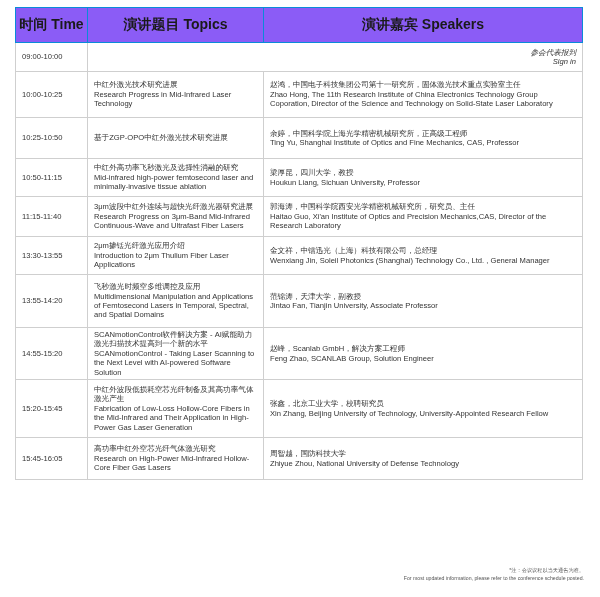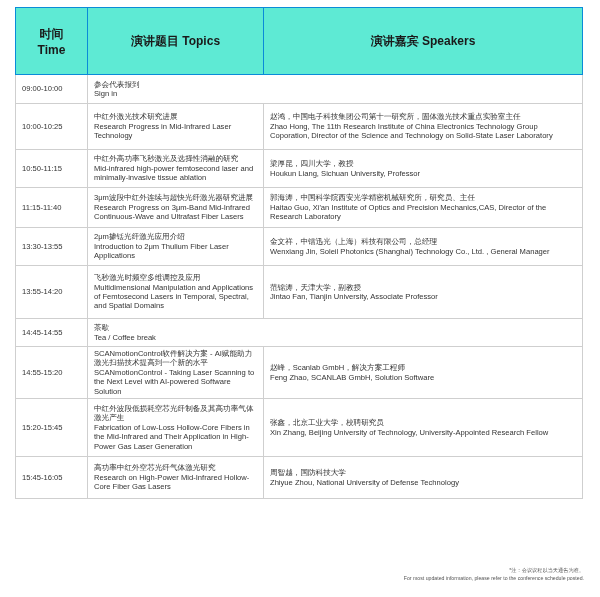--- a/index.html
+++ b/index.html
@@ -1,25 +1,25 @@
 <!DOCTYPE html>
 <html><head>
 <meta charset="utf-8">
 <style>
   html, body { margin: 0; padding: 0; background: #ffffff; }
   body { width: 600px; height: 597px; position: relative; overflow: hidden;
          font-family: "Liberation Sans", "DejaVu Sans", sans-serif; color: #333; }
   table.schedule { position: absolute; left: 15px; top: 7px; width: 567px;
          border-collapse: collapse; table-layout: fixed; }
-  table.schedule th { background: #5eead4; color: #1a1a1a; font-weight: bold;
-         font-size: 12px; height: 34px; padding: 16px; text-align: center; border: 1px solid #0a8bd8; }
+  table.schedule th { background: #8b5cf6; color: #1a1a1a; font-weight: bold;
+         font-size: 14px; height: 34px; padding: 0; text-align: center; border: 1px solid #0a8bd8; }
   table.schedule td { border: 1px solid #cfcfcf; font-size: 7.6px; line-height: 9.4px;
          padding: 2px 6px; vertical-align: middle; color: #333; }
   td.time { font-size: 8.4px; padding: 0; }
-  td.merged { text-align: left; }
+  td.merged { text-align: right; font-style: italic; }
   .line { display: block; }
   .footnote { position: absolute; right: 16px; top: 566px; text-align: right;
          font-size: 5.2px; line-height: 8px; color: #555; }
 </style>
 </head>
 <body>
 
 <table class="schedule">
   <colgroup>
     <col style="width:72px">
@@ -43,20 +43,30 @@
     </tr>
     <tr style="height:46px">
       <td class="time">10:00-10:25</td>
       <td>
         <span class="line">中红外激光技术研究进展</span>
         <span class="line">Research Progress in Mid-Infrared Laser Technology</span>
       </td>
       <td>
         <span class="line">赵鸿，中国电子科技集团公司第十一研究所，固体激光技术重点实验室主任</span>
         <span class="line">Zhao Hong, The 11th Research Institute of China Electronics Technology Group Coporation, Director of the Science and Technology on Solid-State Laser Laboratory</span>
+      </td>
+    </tr>
+    <tr style="height:41px">
+      <td class="time">10:25-10:50</td>
+      <td>
+        <span class="line">基于ZGP-OPO中红外激光技术研究进展</span>
+      </td>
+      <td>
+        <span class="line">余婷，中国科学院上海光学精密机械研究所，正高级工程师</span>
+        <span class="line">Ting Yu, Shanghai Institute of Optics and Fine Mechanics, CAS, Professor</span>
       </td>
     </tr>
     <tr style="height:38px">
       <td class="time">10:50-11:15</td>
       <td>
         <span class="line">中红外高功率飞秒激光及选择性消融的研究</span>
         <span class="line">Mid-infrared high-power femtosecond laser and minimally-invasive tissue ablation</span>
       </td>
       <td>
         <span class="line">梁厚昆，四川大学，教授</span>
@@ -89,36 +99,29 @@
       <td class="time">13:55-14:20</td>
       <td>
         <span class="line">飞秒激光时频空多维调控及应用</span>
         <span class="line">Multidimensional Manipulation and Applications of Femtosecond Lasers in Temporal, Spectral, and Spatial Domains</span>
       </td>
       <td>
         <span class="line">范锦涛，天津大学，副教授</span>
         <span class="line">Jintao Fan, Tianjin University, Associate Professor</span>
       </td>
     </tr>
-    <tr style="height:28px">
-      <td class="time">14:45-14:55</td>
-      <td class="merged" colspan="2">
-        <span class="line">茶歇</span>
-        <span class="line">Tea / Coffee break</span>
-      </td>
-    </tr>
     <tr style="height:51px">
       <td class="time">14:55-15:20</td>
       <td>
         <span class="line">SCANmotionControl软件解决方案 - AI赋能助力激光扫描技术提高到一个新的水平</span>
         <span class="line">SCANmotionControl - Taking Laser Scanning to the Next Level with AI-powered Software Solution</span>
       </td>
       <td>
         <span class="line">赵峰，Scanlab GmbH，解决方案工程师</span>
-        <span class="line">Feng Zhao, SCANLAB GmbH, Solution Software</span>
+        <span class="line">Feng Zhao, SCANLAB Group, Solution Engineer</span>
       </td>
     </tr>
     <tr style="height:58px">
       <td class="time">15:20-15:45</td>
       <td>
         <span class="line">中红外波段低损耗空芯光纤制备及其高功率气体激光产生</span>
         <span class="line">Fabrication of Low-Loss Hollow-Core Fibers in the Mid-Infrared and Their Application in High-Power Gas Laser Generation</span>
       </td>
       <td>
         <span class="line">张鑫，北京工业大学，校聘研究员</span>

